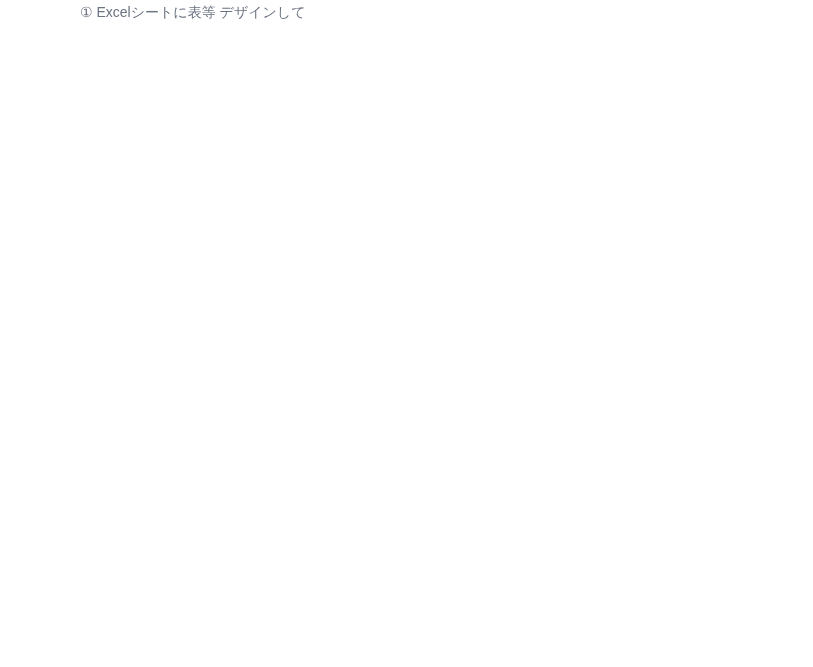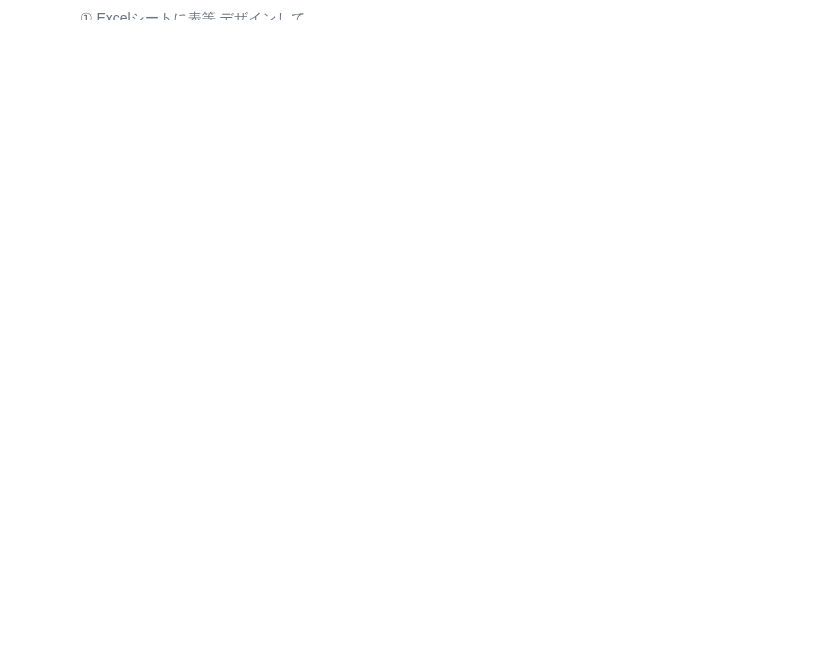--- a/index.html
+++ b/index.html
@@ -7,21 +7,21 @@
     font-family: "Meiryo", "MS PGothic", sans-serif;
     font-size: 13px;
     background: #fff;
     margin: 0;
     padding: 10px;
     width: 813px;
     position: relative;
     color: #333;
   }
   .step-label { color: #6b7280; font-size: 14px; }
-  .step1 { position: absolute; left: 80px; top: 10px; }
+  .step1 { position: absolute; left: 80px; top: 4px; }
   .step2 { position: absolute; left: 400px; top: 75px; }
   .step3-intro { position: absolute; left: 80px; top: 200px; color:#6b7280; }
   .step3 { position: absolute; left: 78px; top: 226px; color:#6b7280; }
 
   
   .excel-thumb {
     position: absolute;
     border: 1px solid #ccc;
     background: #fafafa;
     font-size: 7px;

